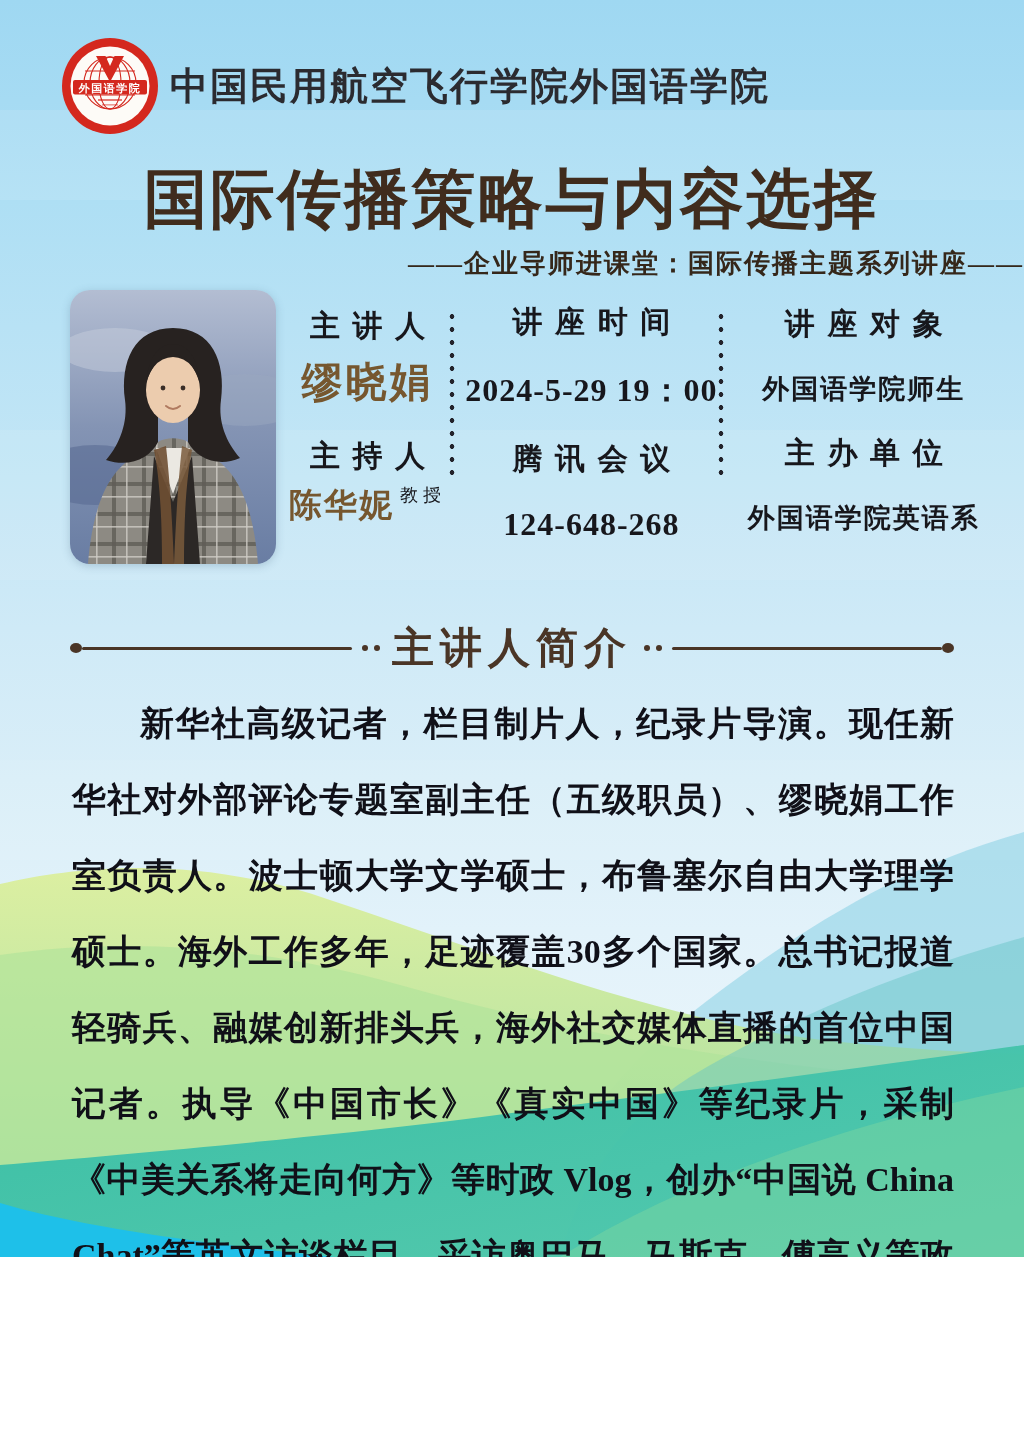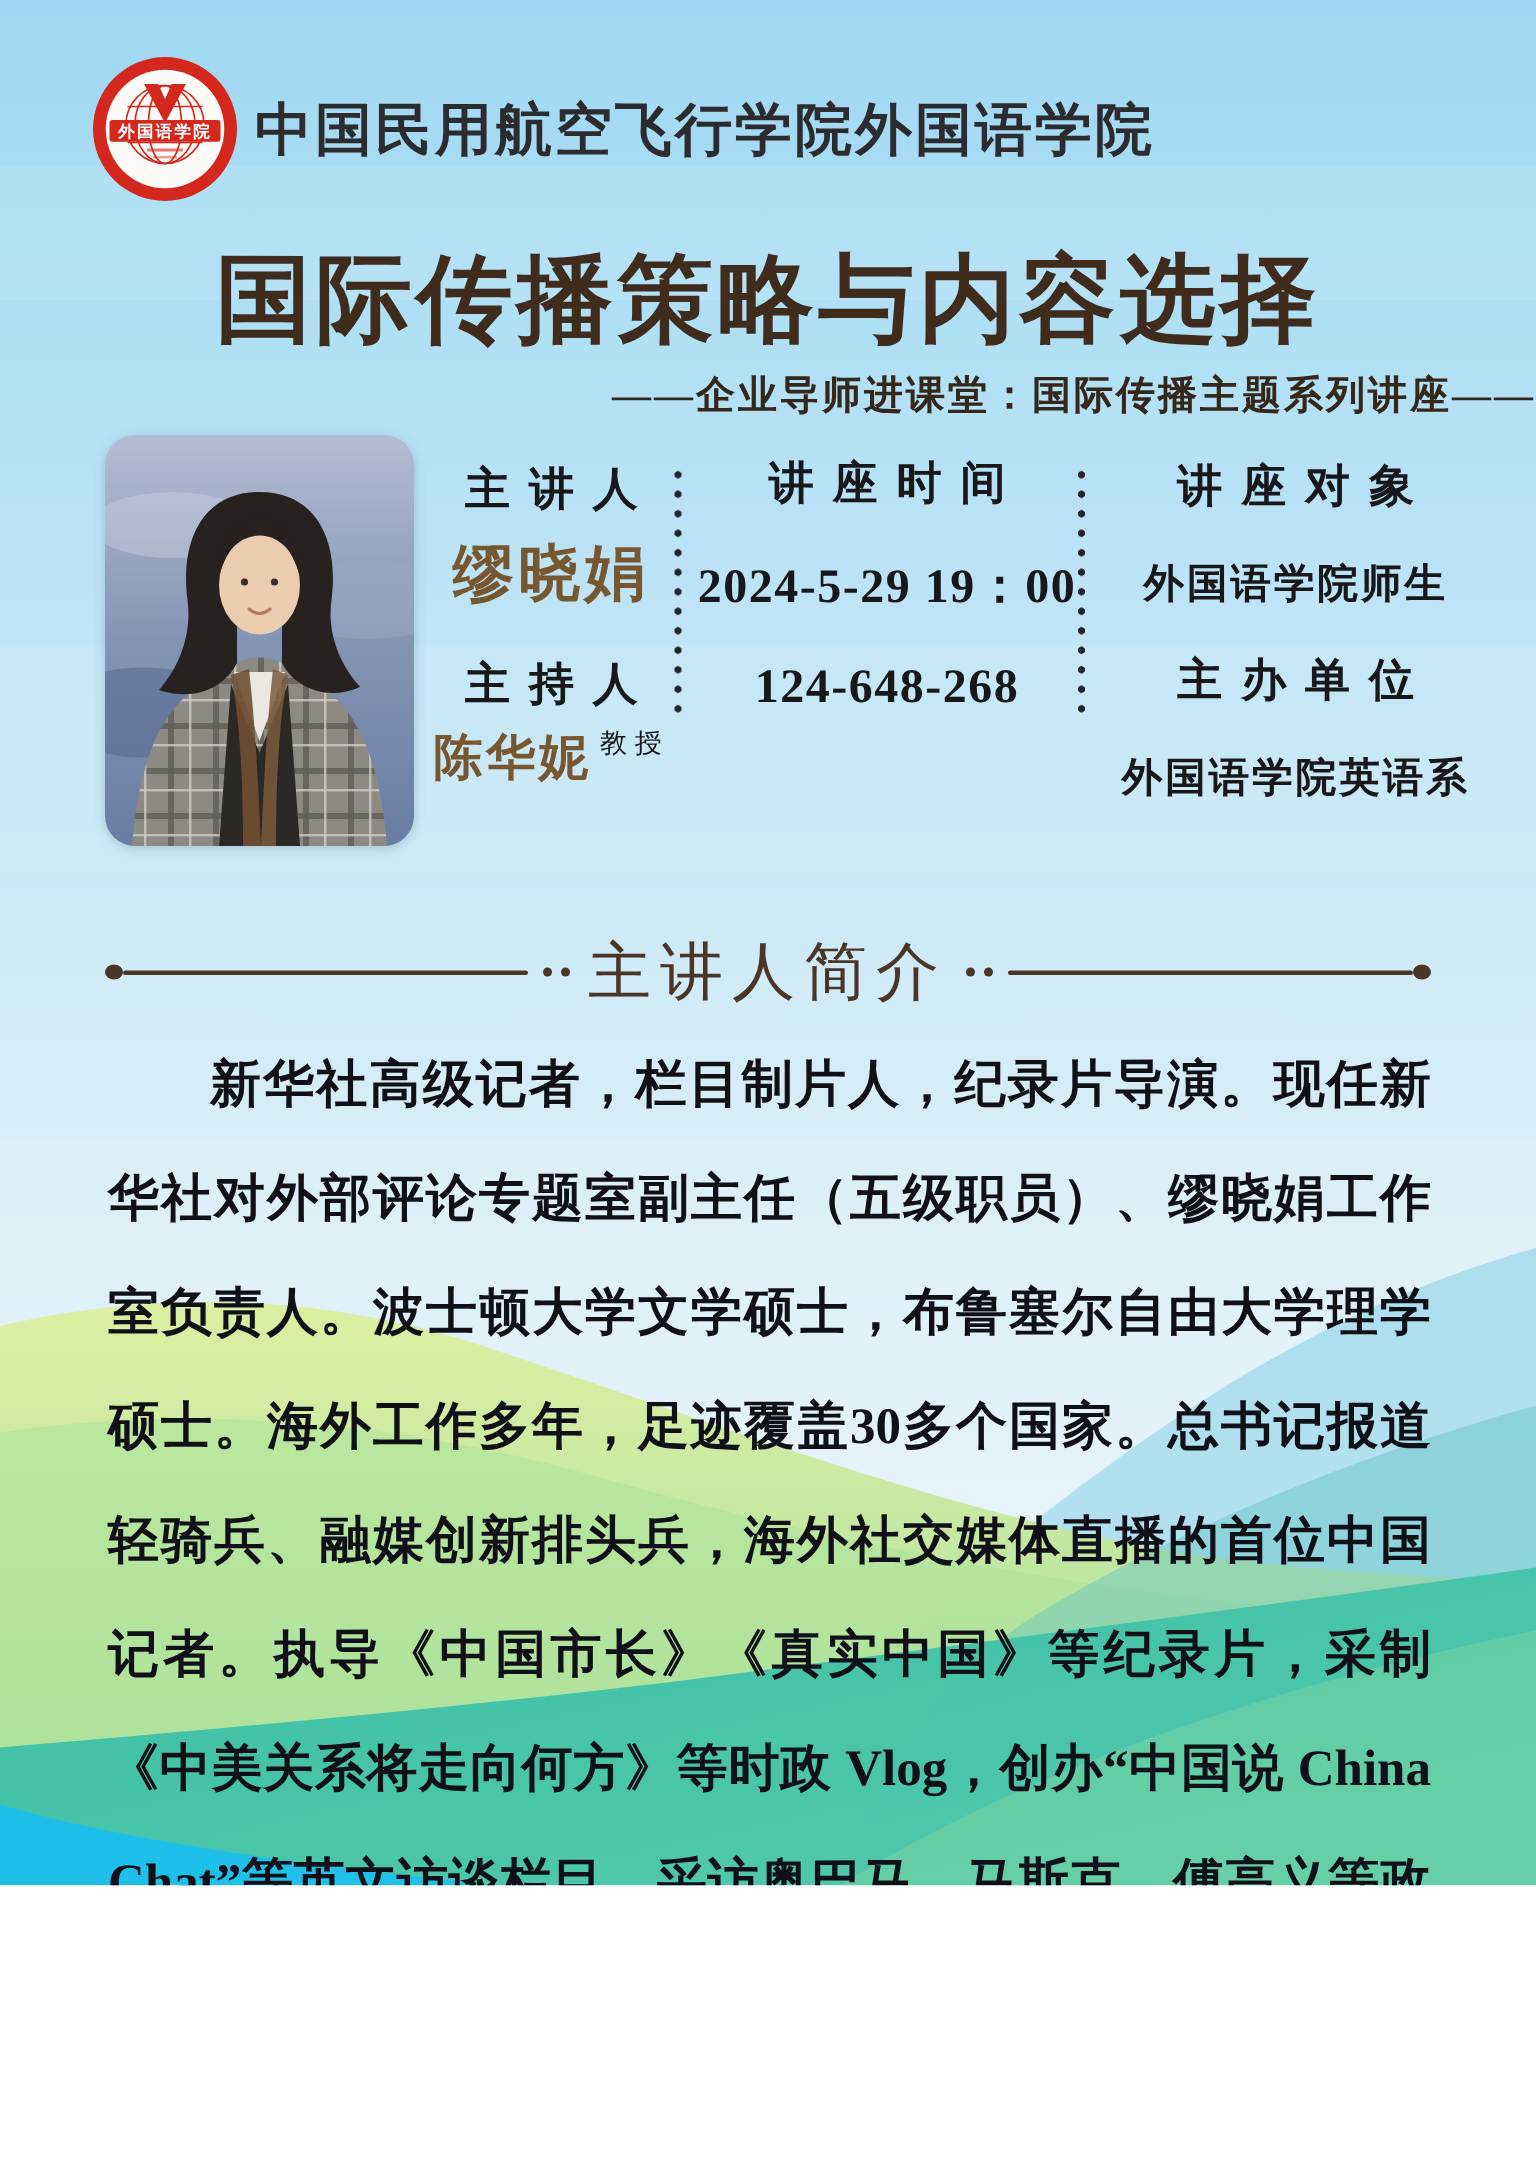--- a/index.html
+++ b/index.html
@@ -83,21 +83,21 @@
   
   .section-head{
     position:absolute;top:620px;left:70px;width:884px;
     display:flex;align-items:center;color:#4a3526;
   }
   .sh-line{flex:1;height:3px;background:#4a3526;border-radius:2px;}
   .sh-enddot{width:12px;height:10px;border-radius:50%;background:#4a3526;flex:0 0 auto;}
   .sh-dots{display:flex;gap:6px;margin:0 10px;flex:0 0 auto;}
   .sh-dots i{width:6px;height:6px;border-radius:50%;background:#4a3526;}
   .sh-title{
-    font-size:42px;font-weight:400;letter-spacing:6px;
+    font-size:42px;font-weight:700;letter-spacing:6px;
     color:#4a3526;white-space:nowrap;margin:0 2px;
   }
 
   
   .bio{
     position:absolute;top:686px;left:72px;width:882px;
     font-size:34px;line-height:76px;font-weight:700;
     color:#101018;
     text-align:justify;text-indent:2em;
     margin:0;
@@ -211,20 +211,21 @@
         <span class="name-mid">陈华妮</span>
         <span class="host-title">教授</span>
       </div>
     </div>
 
     <div class="dot-divider"></div>
 
     <div class="info-col col-time">
       <div class="info-label">讲座时间</div>
       <div class="info-value">2024-5-29 19：00</div>
+      <div class="info-label gap-lg">腾讯会议</div>
       <div class="info-value">124-648-268</div>
     </div>
 
     <div class="dot-divider"></div>
 
     <div class="info-col col-target">
       <div class="info-label">讲座对象</div>
       <div class="info-value small">外国语学院师生</div>
       <div class="info-label gap-lg">主办单位</div>
       <div class="info-value small">外国语学院英语系</div>

